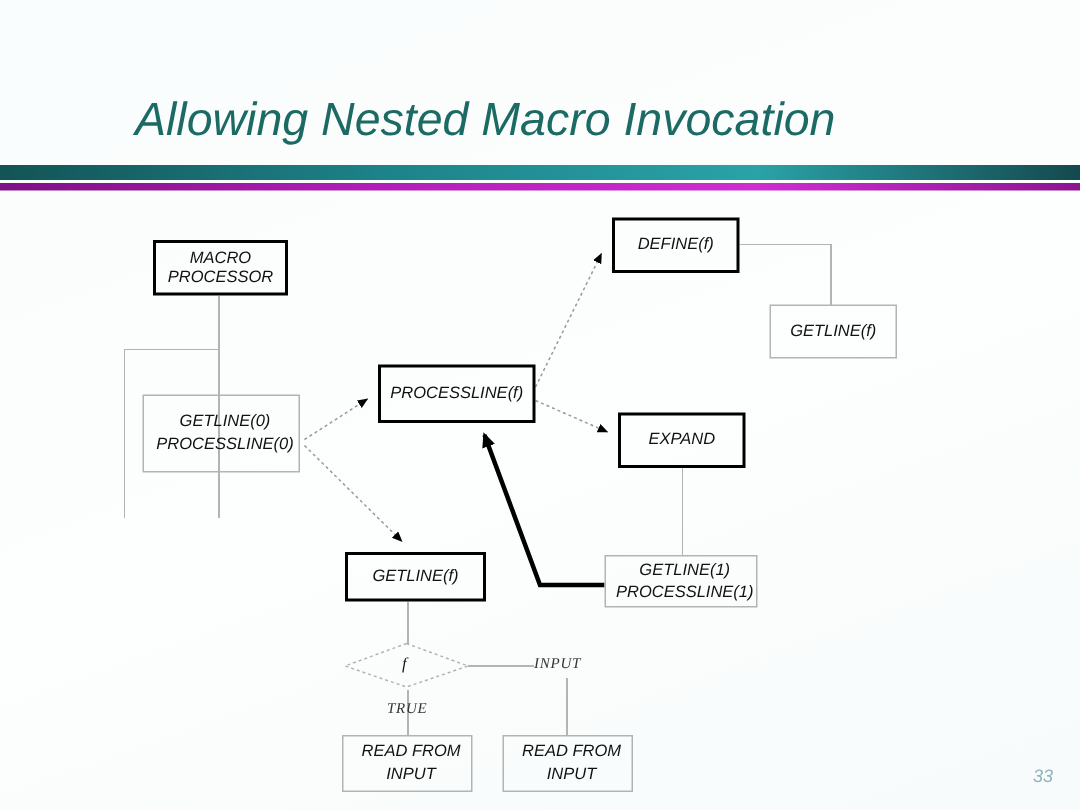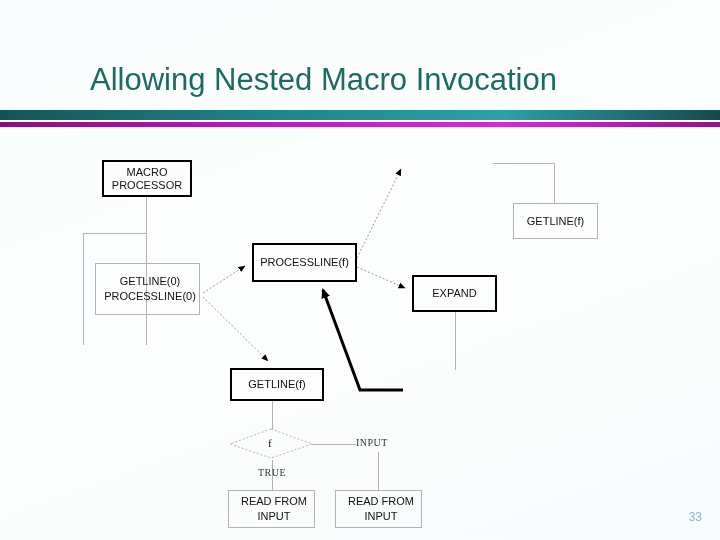--- a/index.html
+++ b/index.html
@@ -1,19 +1,19 @@
 <!DOCTYPE html>
 <html><head>
 <meta charset="utf-8">
 <style>
   html,body{margin:0;padding:0;}
   body{width:720px;height:540px;overflow:hidden;background:#ffffff;
        font-family:"Liberation Sans", sans-serif;}
   .slide{position:relative;width:720px;height:540px;
-         background:linear-gradient(160deg,#fafdfd 0%,#fdfefe 55%,#f7fbfb 100%);}
+         background:linear-gradient(160deg,#fafdfd 0%,#fdfefe 55%,#f7fbfb 100%);font-style:italic;}
 
   .title{position:absolute;left:90px;top:62px;font-size:31px;letter-spacing:0px;
          color:#1c6a64;white-space:nowrap;}
 
   .bar-teal{position:absolute;left:0;top:110px;width:720px;height:10px;
             background:linear-gradient(90deg,#135456 0%,#1d8289 35%,#2aa2a8 70%,#14494e 100%);}
   .bar-magenta{position:absolute;left:0;top:122px;width:720px;height:5px;
             background:linear-gradient(90deg,#7e1186 0%,#b11fb7 35%,#cf2ed1 70%,#8c1593 100%);}
 
   .diagram-svg{position:absolute;left:0;top:0;z-index:1;}
@@ -75,38 +75,45 @@
     <path d="M271,429 L312,444 L271,458 L230,444 Z" stroke="#b3b3b3" stroke-width="1" fill="none" stroke-dasharray="2,2"></path>
 
     <path d="M403,390 L360,390 L323,290" stroke="#000" stroke-width="3" fill="none" marker-end="url(#ahBig)"></path>
   </svg>
 
   <div class="dbox bold center" style="left:102px;top:160px;width:90px;height:37px;">
     <span>MACRO</span>
     <span>PROCESSOR</span>
   </div>
 
+  <div class="dbox bold center" style="left:408px;top:145px;width:85px;height:37px;">
+    <span>DEFINE(f)</span>
+  </div>
 
   <div class="dbox light center" style="left:513px;top:203px;width:85px;height:36px;">
     <span>GETLINE(f)</span>
   </div>
 
   <div class="dbox bold center" style="left:412px;top:275px;width:85px;height:37px;">
     <span>EXPAND</span>
   </div>
 
   <div class="dbox bold center" style="left:252px;top:243px;width:105px;height:39px;">
     <span>PROCESSLINE(f)</span>
   </div>
 
   <div class="dbox light left" style="left:95px;top:263px;width:105px;height:52px;">
     <span>GETLINE(0)</span>
     <span>PROCESSLINE(0)</span>
   </div>
 
+  <div class="dbox light left" style="left:403px;top:370px;width:102px;height:35px;">
+    <span>GETLINE(1)</span>
+    <span>PROCESSLINE(1)</span>
+  </div>
 
   <div class="dbox bold center" style="left:230px;top:368px;width:94px;height:33px;">
     <span>GETLINE(f)</span>
   </div>
 
   <div class="dbox light left" style="left:228px;top:490px;width:87px;height:38px;">
     <span>READ FROM</span>
     <span>INPUT</span>
   </div>
 

